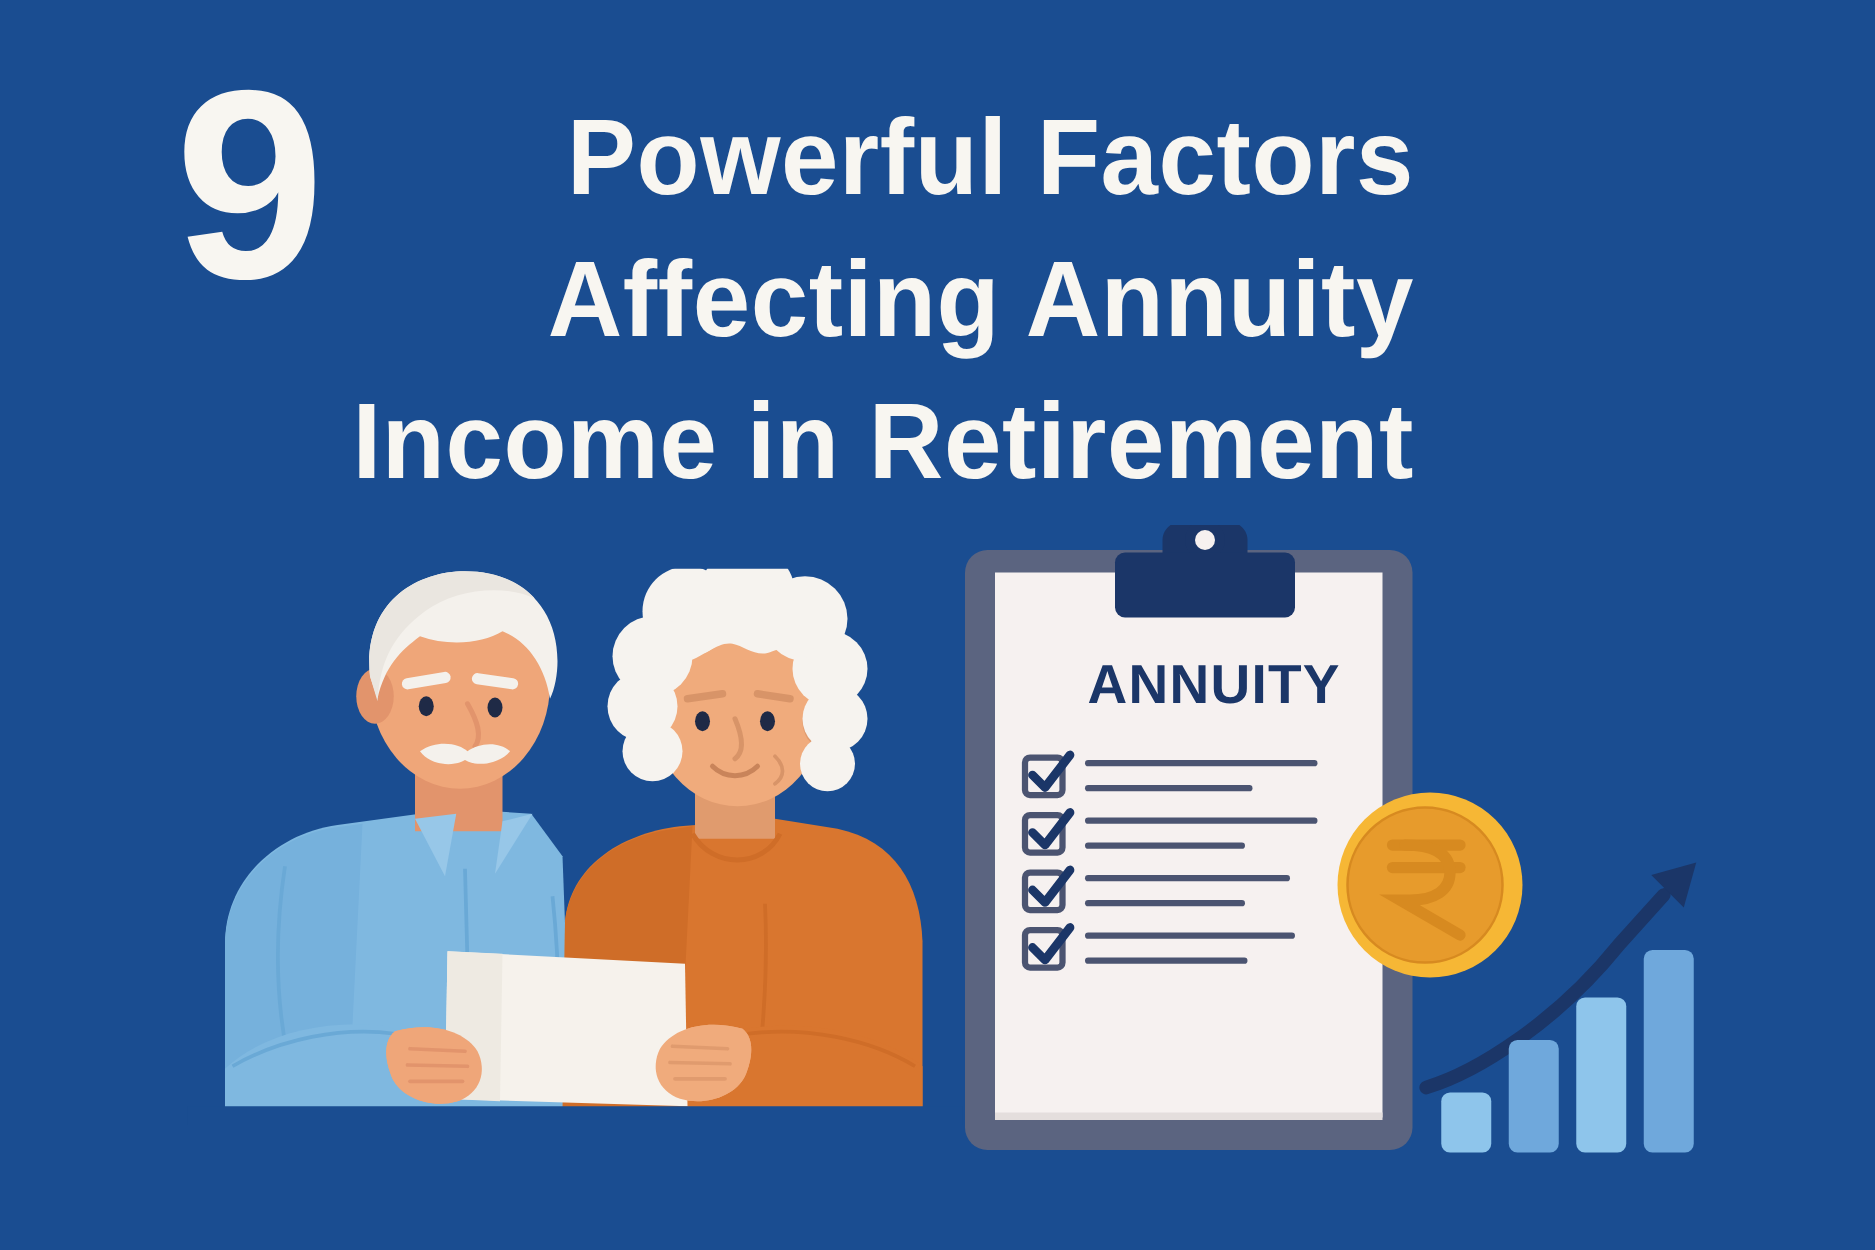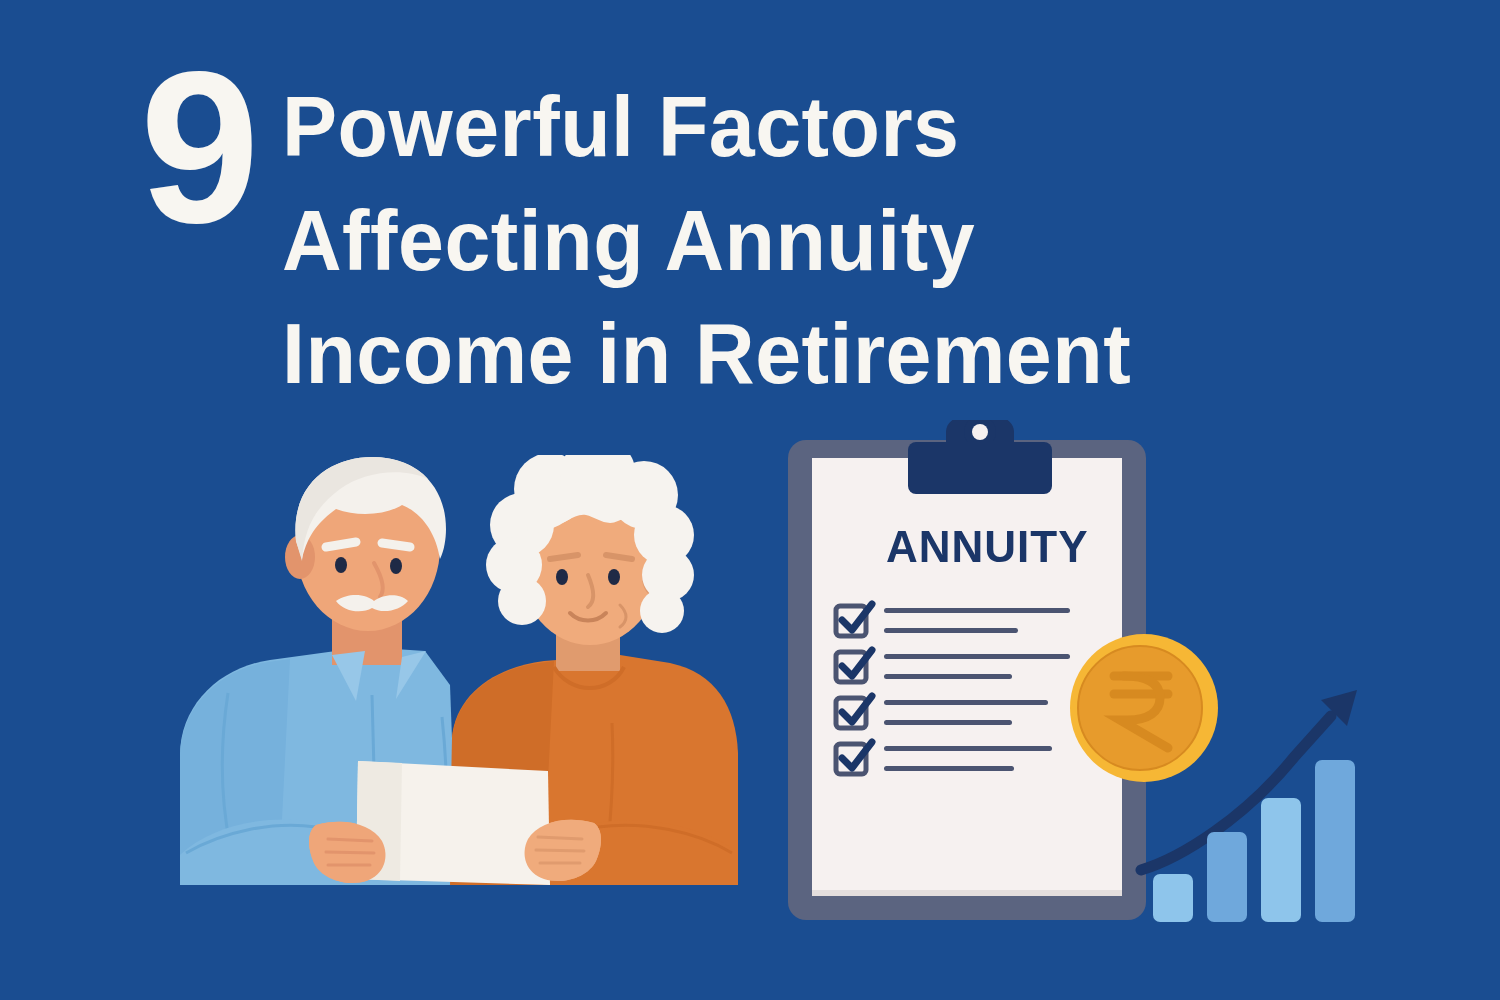--- a/index.html
+++ b/index.html
@@ -33,20 +33,21 @@
     font-weight: bold;
     font-size: 215px;
     line-height: 0.86;
     color: #f8f6f1;
     letter-spacing: -4px;
     margin-right: 26px;
     margin-top: -6px;
   }
   #headline-lines {
     padding-top: 8px;
+    text-align: right;
   }
   .headline-line {
     font-family: "Liberation Sans Narrow", "Liberation Sans", sans-serif;
     font-weight: bold;
     font-size: 86px;
     line-height: 1.32;
     color: #f8f6f1;
     letter-spacing: 0.5px;
     white-space: nowrap;
     transform: scaleX(0.96);
@@ -226,21 +227,21 @@
                  C414 430 438 422 446 406 C452 392 454 376 444 368 Z" fill="#f0ab7c"></path>
         <path d="M388 382 L432 384" stroke="#e09b6e" stroke-width="3" stroke-linecap="round"></path>
         <path d="M386 395 L434 396" stroke="#e09b6e" stroke-width="3" stroke-linecap="round"></path>
         <path d="M390 408 L430 408" stroke="#e09b6e" stroke-width="3" stroke-linecap="round"></path>
       </g>
 
       <rect x="0" y="430" width="620" height="15" fill="#1a4d91"></rect>
     </svg>
   </div>
 
-  <div id="clipboard" style="left:780px">
+  <div id="clipboard" style="left:764px">
     <svg width="400" height="520" viewBox="0 0 400 520" xmlns="http://www.w3.org/2000/svg">
 
       <rect x="8" y="20" width="358" height="480" rx="18" fill="#5b6480"></rect>
 
       <rect x="32" y="38" width="310" height="436" fill="#f6f1f0"></rect>
 
       <rect x="32" y="470" width="310" height="6" fill="#e4dedd"></rect>
 
       <g>
         <path d="M166 12 C166 -2 186 -8 200 -8 C214 -8 234 -2 234 12 L234 30 L166 30 Z" fill="#1b3668"></path>

